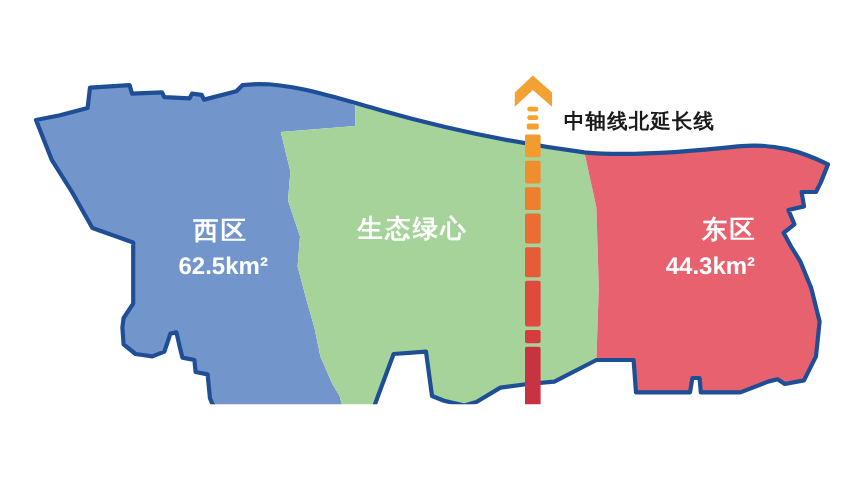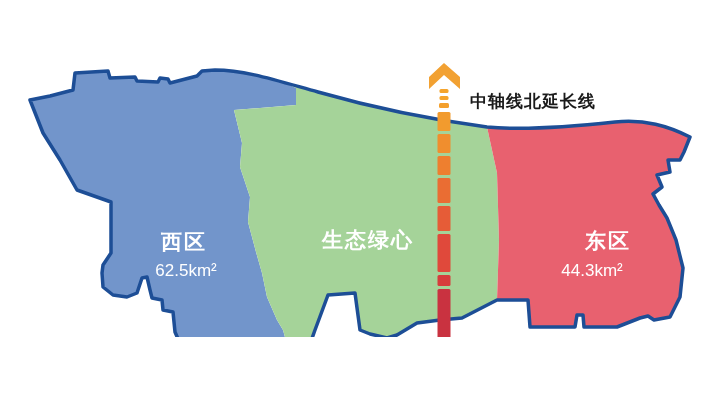--- a/index.html
+++ b/index.html
@@ -11,24 +11,23 @@
     font-family:"Liberation Sans","DejaVu Sans",sans-serif;
   }
   #map-svg{position:absolute;left:0;top:0;}
   .region-label{
     position:absolute;
     transform:translate(-50%,-50%);
     color:#ffffff;
     text-align:center;
     white-space:nowrap;
     line-height:1;
-    margin-top:48px;
   }
   .region-name{font-size:21px;font-weight:700;letter-spacing:2px;}
-  .region-area{font-size:17px;font-weight:400;letter-spacing:0px;}
+  .region-area{font-size:20px;font-weight:700;letter-spacing:0px;}
   .axis-label{
     position:absolute;
     left:470px;top:90px;
     font-size:17px;font-weight:700;
     color:#1a1a1a;
     letter-spacing:1px;
     white-space:nowrap;
   }
 </style>
 </head>
@@ -100,17 +99,17 @@
       </g>
 
     <polygon points="429,89 429,77 444,63 460,77 460,89 444,75" fill="#F2A132"></polygon>
   </svg>
 
   <div class="axis-label">中轴线北延长线</div>
 
   <div class="region-label region-name" style="left:184px;top:193px;">西区</div>
   <div class="region-label region-area" style="left:186px;top:222px;">62.5km²</div>
 
-  <div class="region-label region-name" style="left:368px;top:191px;">生态绿心</div>
+  <div class="region-label region-name" style="left:344px;top:191px;">生态绿心</div>
 
   <div class="region-label region-name" style="left:608px;top:192px;">东区</div>
   <div class="region-label region-area" style="left:592px;top:222px;">44.3km²</div>
 </div>
 
 </body></html>

